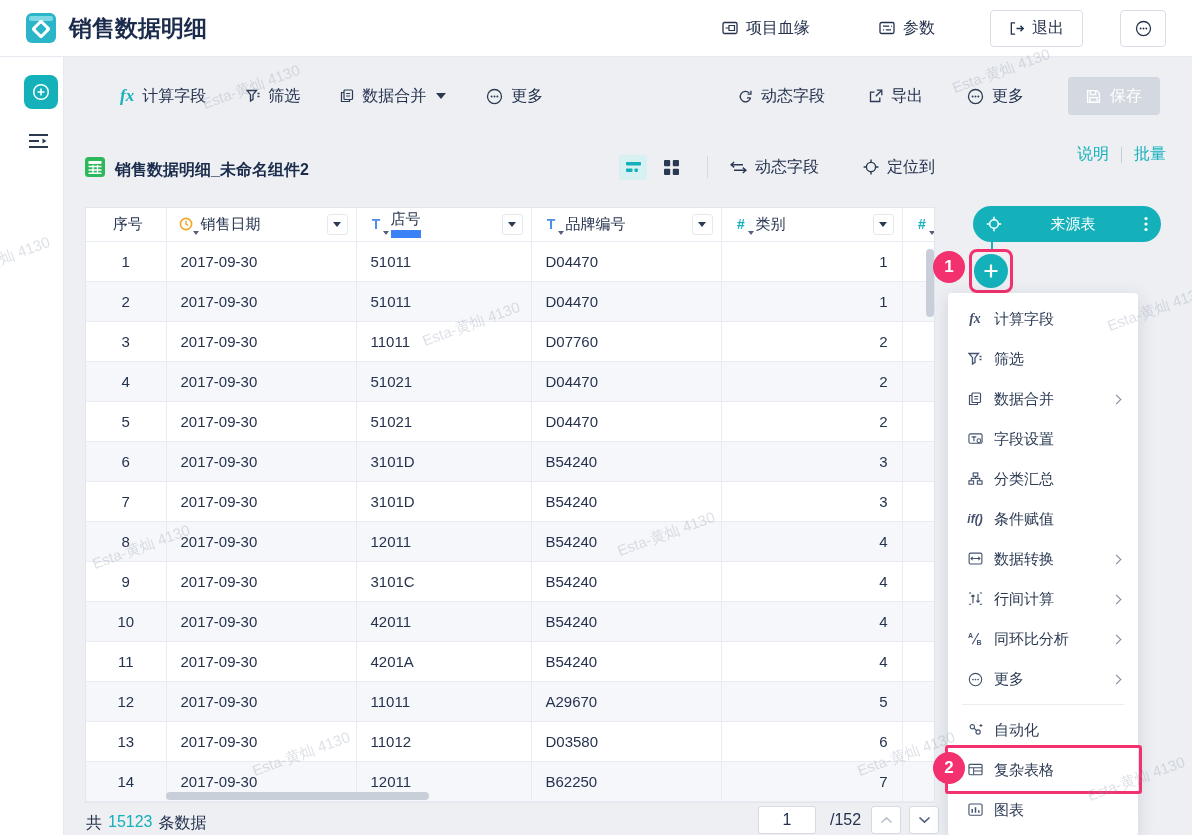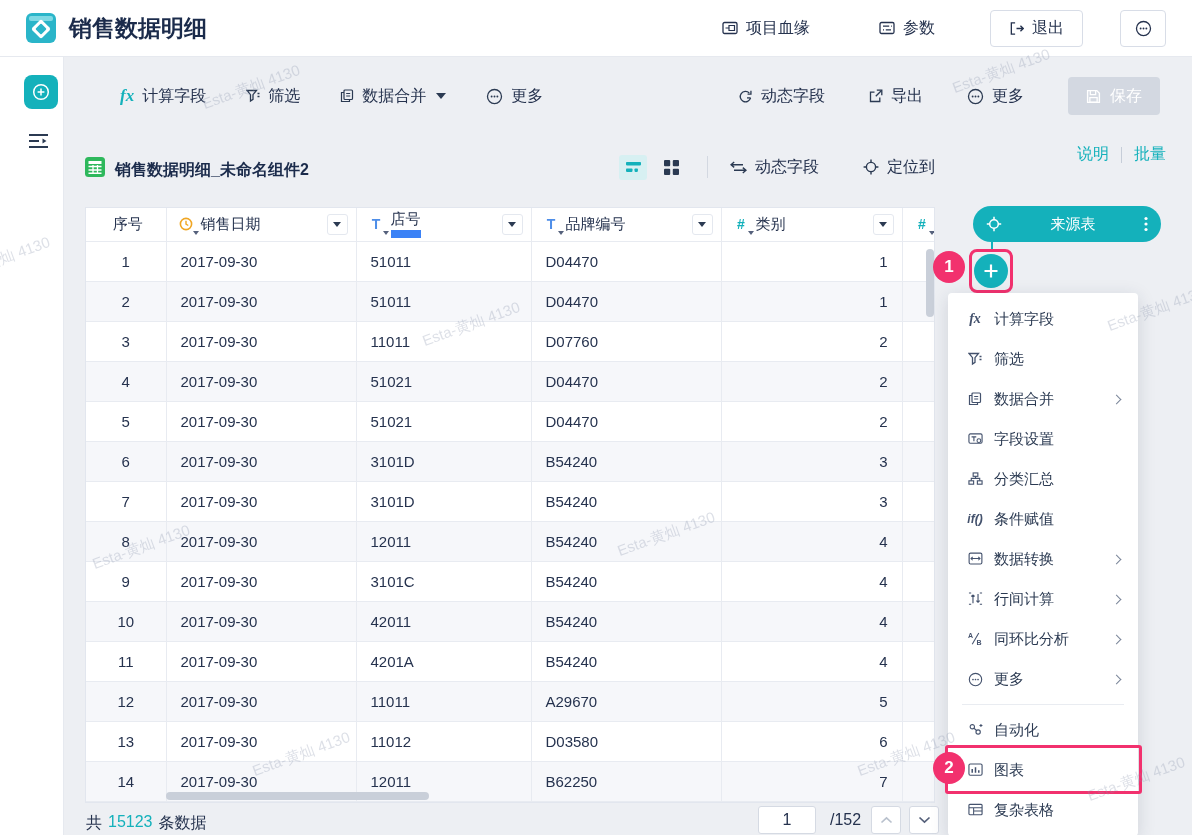--- a/index.html
+++ b/index.html
@@ -694,34 +694,34 @@
           <circle cx="10.8" cy="9.6" r="2.3" fill="none" stroke="#44526d" stroke-width="1.2"></circle>
           <path d="M6.4 5.6l2.7 2.4" stroke="#44526d" stroke-width="1.1"></path>
           <path d="M12.2 2.6h3.2M13.8 1v3.2" stroke="#44526d" stroke-width="1.1"></path>
         </svg>
       </span>
     <span>自动化</span>
   </div>
   <div class="menu-item">
     <span class="mi">
         <svg width="15" viewBox="0 0 16 14">
+          <rect x="1" y="1.5" width="14" height="11" rx="1" fill="none" stroke="#44526d" stroke-width="1.2"></rect>
+          <path d="M1 5h14M6 5v7.5M6 8.6h9" stroke="#44526d" stroke-width="1.1"></path>
+        </svg>
+      </span>
+    <span>复杂表格</span>
+  </div>
+  <div class="menu-item">
+    <span class="mi">
+        <svg width="15" viewBox="0 0 16 14">
           <rect x="1" y="1" width="14" height="12" rx="1.5" fill="none" stroke="#44526d" stroke-width="1.2"></rect>
           <path d="M4.5 10.5v-4M8 10.5v-6M11.5 10.5V7.7" stroke="#44526d" stroke-width="1.6"></path>
         </svg>
       </span>
     <span>图表</span>
-  </div>
-  <div class="menu-item">
-    <span class="mi">
-        <svg width="15" viewBox="0 0 16 14">
-          <rect x="1" y="1.5" width="14" height="11" rx="1" fill="none" stroke="#44526d" stroke-width="1.2"></rect>
-          <path d="M1 5h14M6 5v7.5M6 8.6h9" stroke="#44526d" stroke-width="1.1"></path>
-        </svg>
-      </span>
-    <span>复杂表格</span>
   </div>
 </div>
 <div class="chart-outline"></div>
 
 <span class="wm" style="left:200px;top:78px">Esta-黄灿 4130</span>
 <span class="wm" style="left:950px;top:62px">Esta-黄灿 4130</span>
 <span class="wm" style="left:-50px;top:250px">Esta-黄灿 4130</span>
 <span class="wm" style="left:420px;top:315px">Esta-黄灿 4130</span>
 <span class="wm" style="left:1105px;top:300px">Esta-黄灿 4130</span>
 <span class="wm" style="left:90px;top:538px">Esta-黄灿 4130</span>

